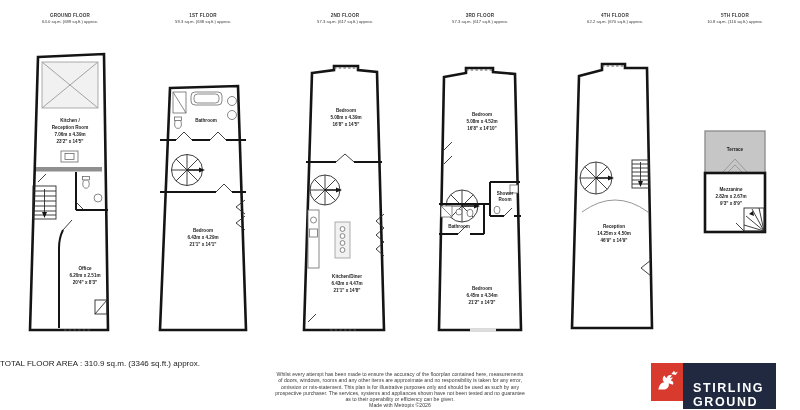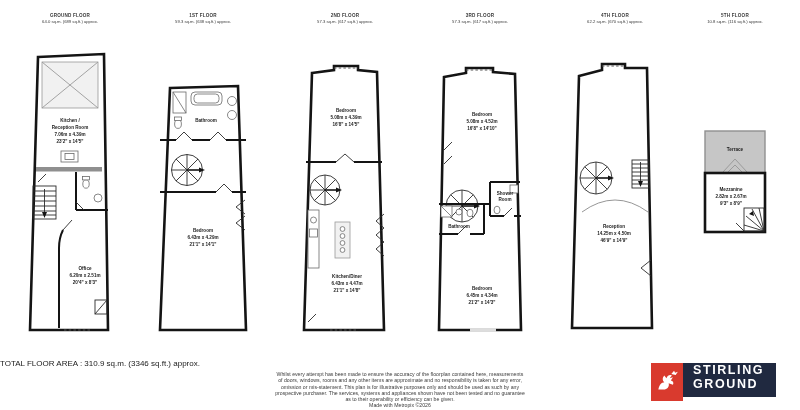--- a/index.html
+++ b/index.html
@@ -20,21 +20,21 @@
   .ah{fill:#141414;}
   .gband{fill:#8f8f8f;}
   
   .total{position:absolute;left:0;top:359px;width:720px;text-align:left;
          font-size:8px;color:#1a1a1a;}
   .disc{position:absolute;left:0;top:371px;width:800px;text-align:center;
         font-size:5.2px;line-height:6.3px;color:#3c3c3c;}
   
   .logo{position:absolute;left:651px;top:363px;height:38px;display:flex;}
   .logo .redbox{width:32px;height:38px;display:flex;align-items:center;justify-content:center;}
-  .logo .navybox{height:34px;display:flex;flex-direction:column;justify-content:flex-start;
+  .logo .navybox{height:46px;display:flex;flex-direction:column;justify-content:flex-end;
                  padding:0 12px 0 10px;}
   .logo .brand{color:#fff;font-weight:700;font-size:12.5px;line-height:14px;
                letter-spacing:1.6px;white-space:nowrap;}
 </style>
 </head>
 <body>
 
 <div id="sheet">
 
   <div class="floor-hdr" style="left:28px;width:84px;">

